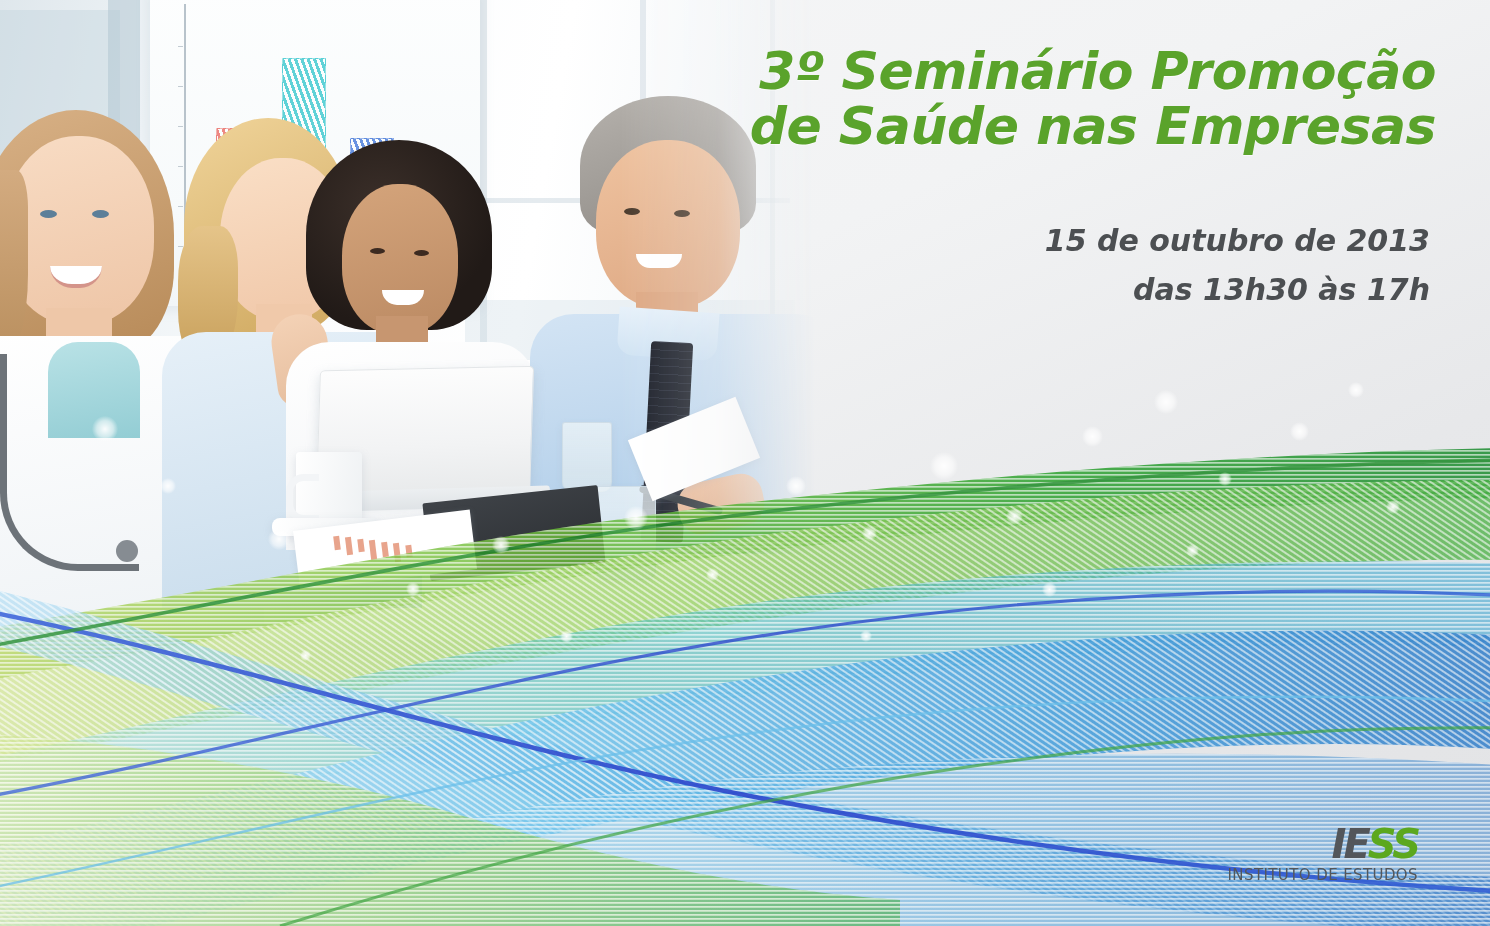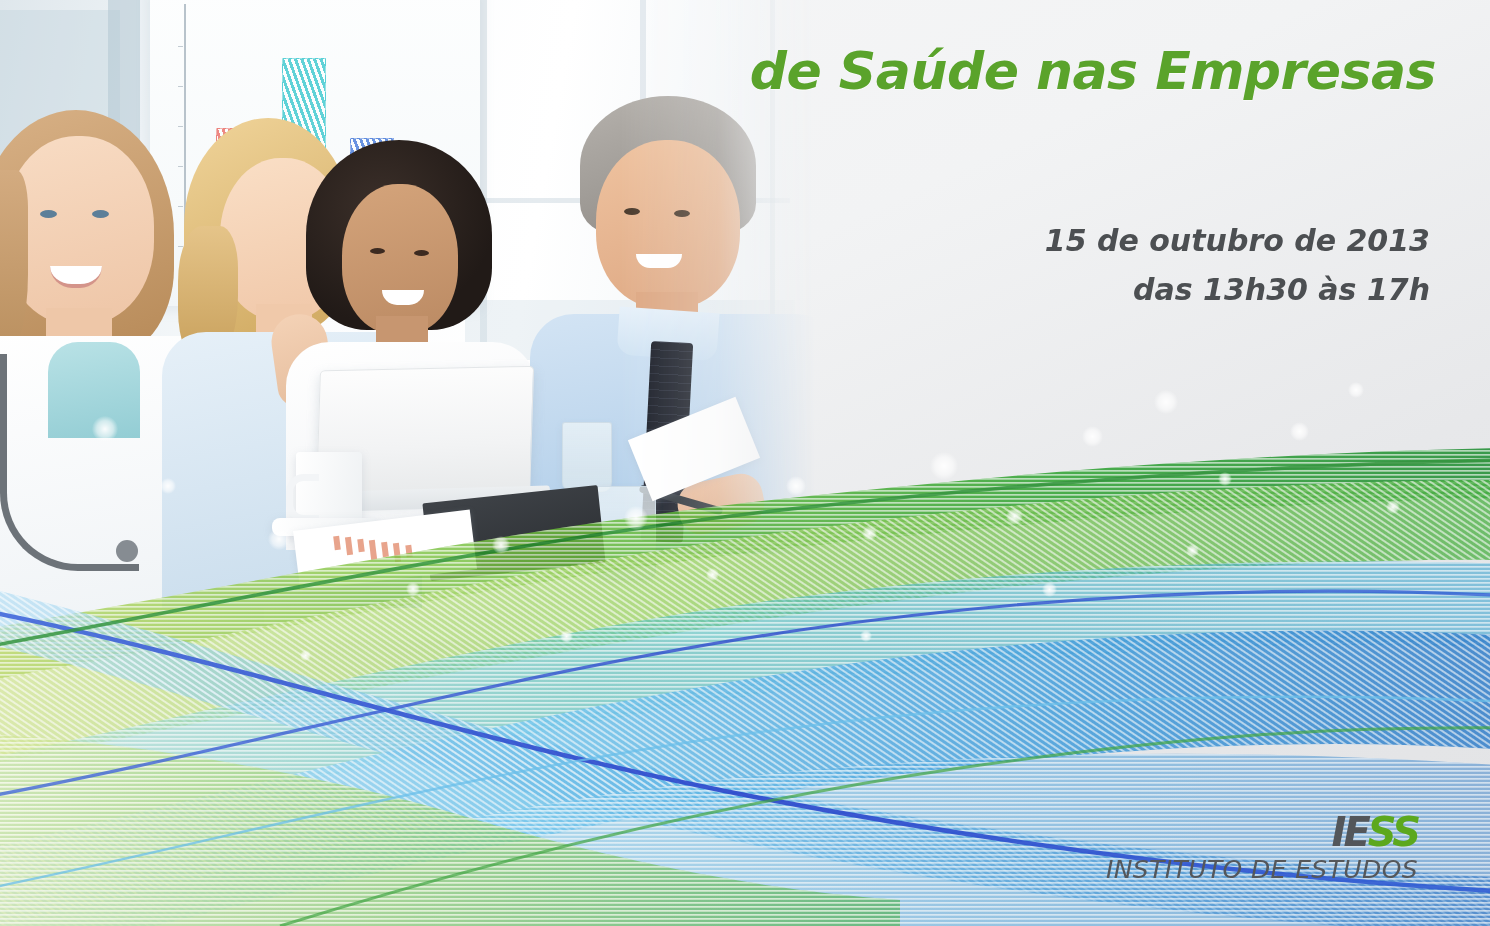--- a/index.html
+++ b/index.html
@@ -113,22 +113,22 @@
   #logo-mark{
     font-family:"DejaVu Sans",sans-serif;
     font-weight:bold;font-style:italic;
     font-size:40px;line-height:.95;
     letter-spacing:-3px;
   }
   #logo-mark .ie{color:#53565a;}
   #logo-mark .ss{color:#5ca81e;}
   #logo-tag{
     font-family:"DejaVu Sans",sans-serif;
-    font-style:italic;font-weight:normal;
-    font-size:25px;line-height:1.16;
+    font-weight:normal;
+    font-size:15px;line-height:1.16;
     letter-spacing:.4px;
     color:#54575b;
     margin-top:4px;
   }
   #logo-tag .ln{display:block;white-space:nowrap;}
 </style>
 </head>
 <body>
 
 <div id="banner">
@@ -332,20 +332,21 @@
     <div class="bokeh" style="left:1348px;top:52px;width:16px;height:16px;"></div>
     <div class="bokeh" style="left:1186px;top:214px;width:13px;height:13px;"></div>
     <div class="bokeh" style="left:1042px;top:252px;width:15px;height:15px;"></div>
     <div class="bokeh" style="left:860px;top:300px;width:12px;height:12px;"></div>
     <div class="bokeh" style="left:560px;top:300px;width:13px;height:13px;"></div>
     <div class="bokeh" style="left:300px;top:320px;width:11px;height:11px;"></div>
     <div class="bokeh" style="left:1386px;top:170px;width:14px;height:14px;"></div>
   </div>
 
   <div id="headline">
+    <span class="ln">3º Seminário Promoção</span>
     <span class="ln">de Saúde nas Empresas</span>
   </div>
 
   <div id="eventinfo">
     <span class="ln">15 de outubro de 2013</span>
     <span class="ln">das 13h30 às 17h</span>
   </div>
 
   <div id="logo">
     <div id="logo-mark">

